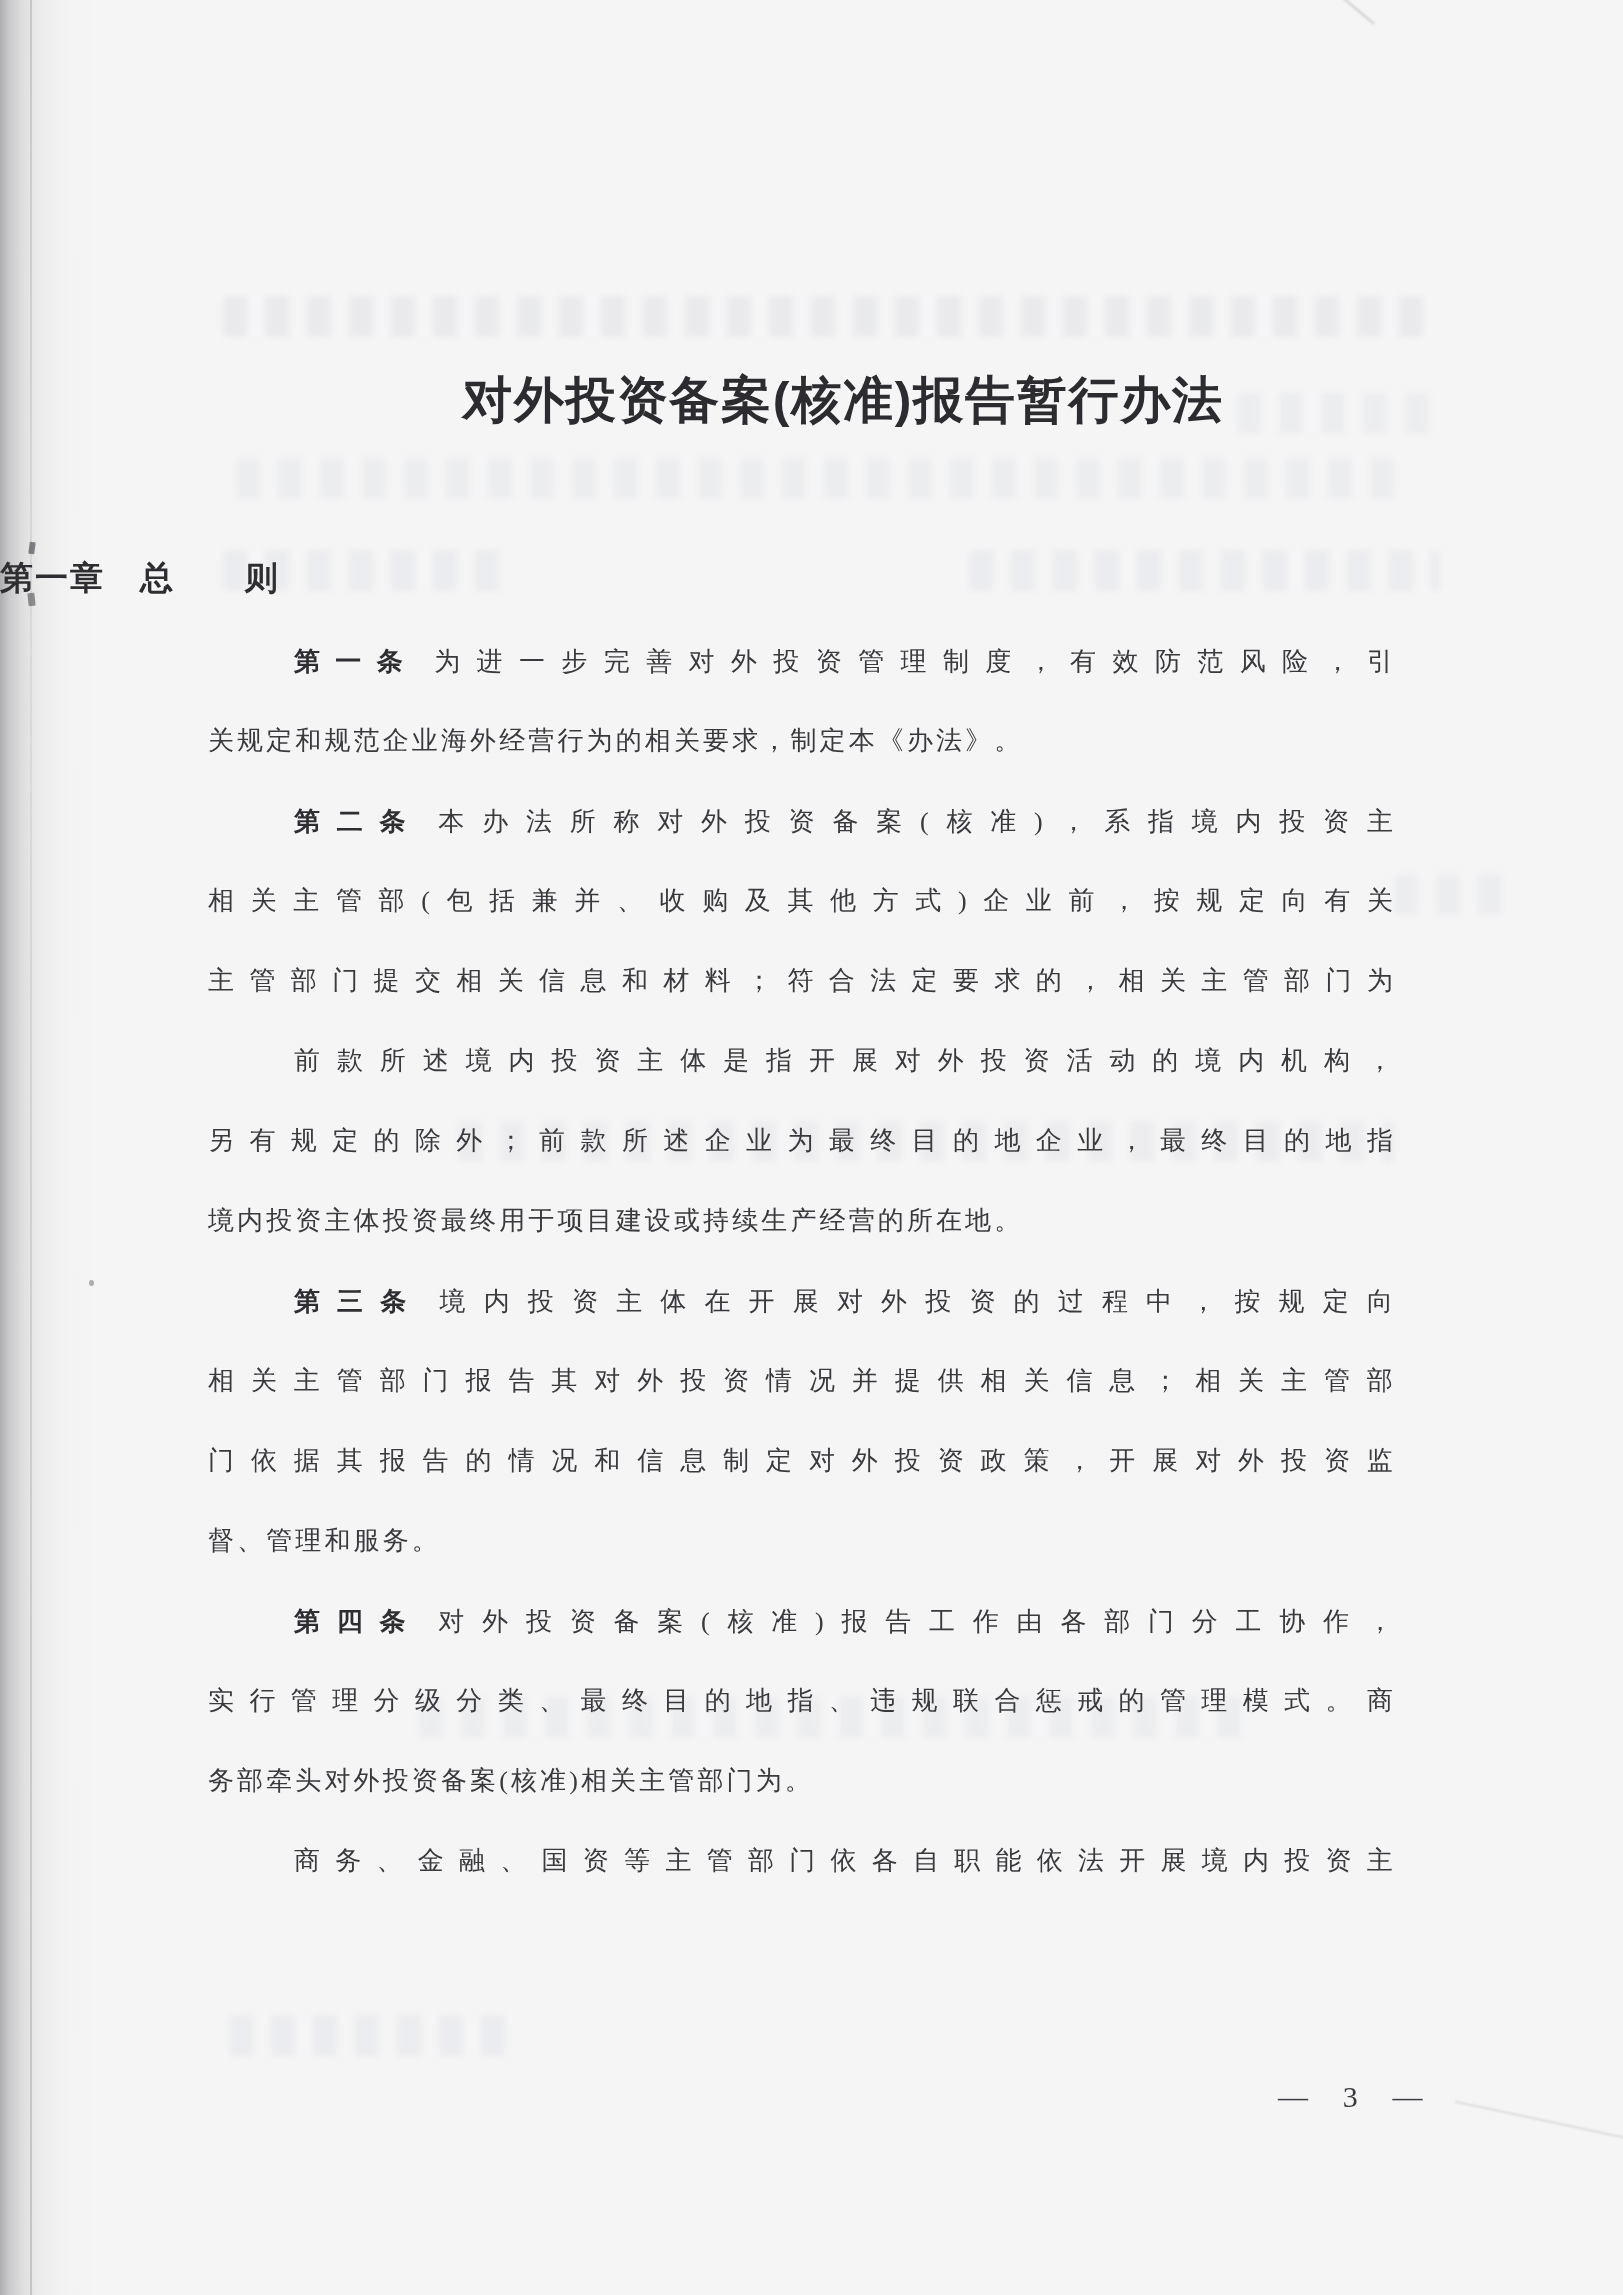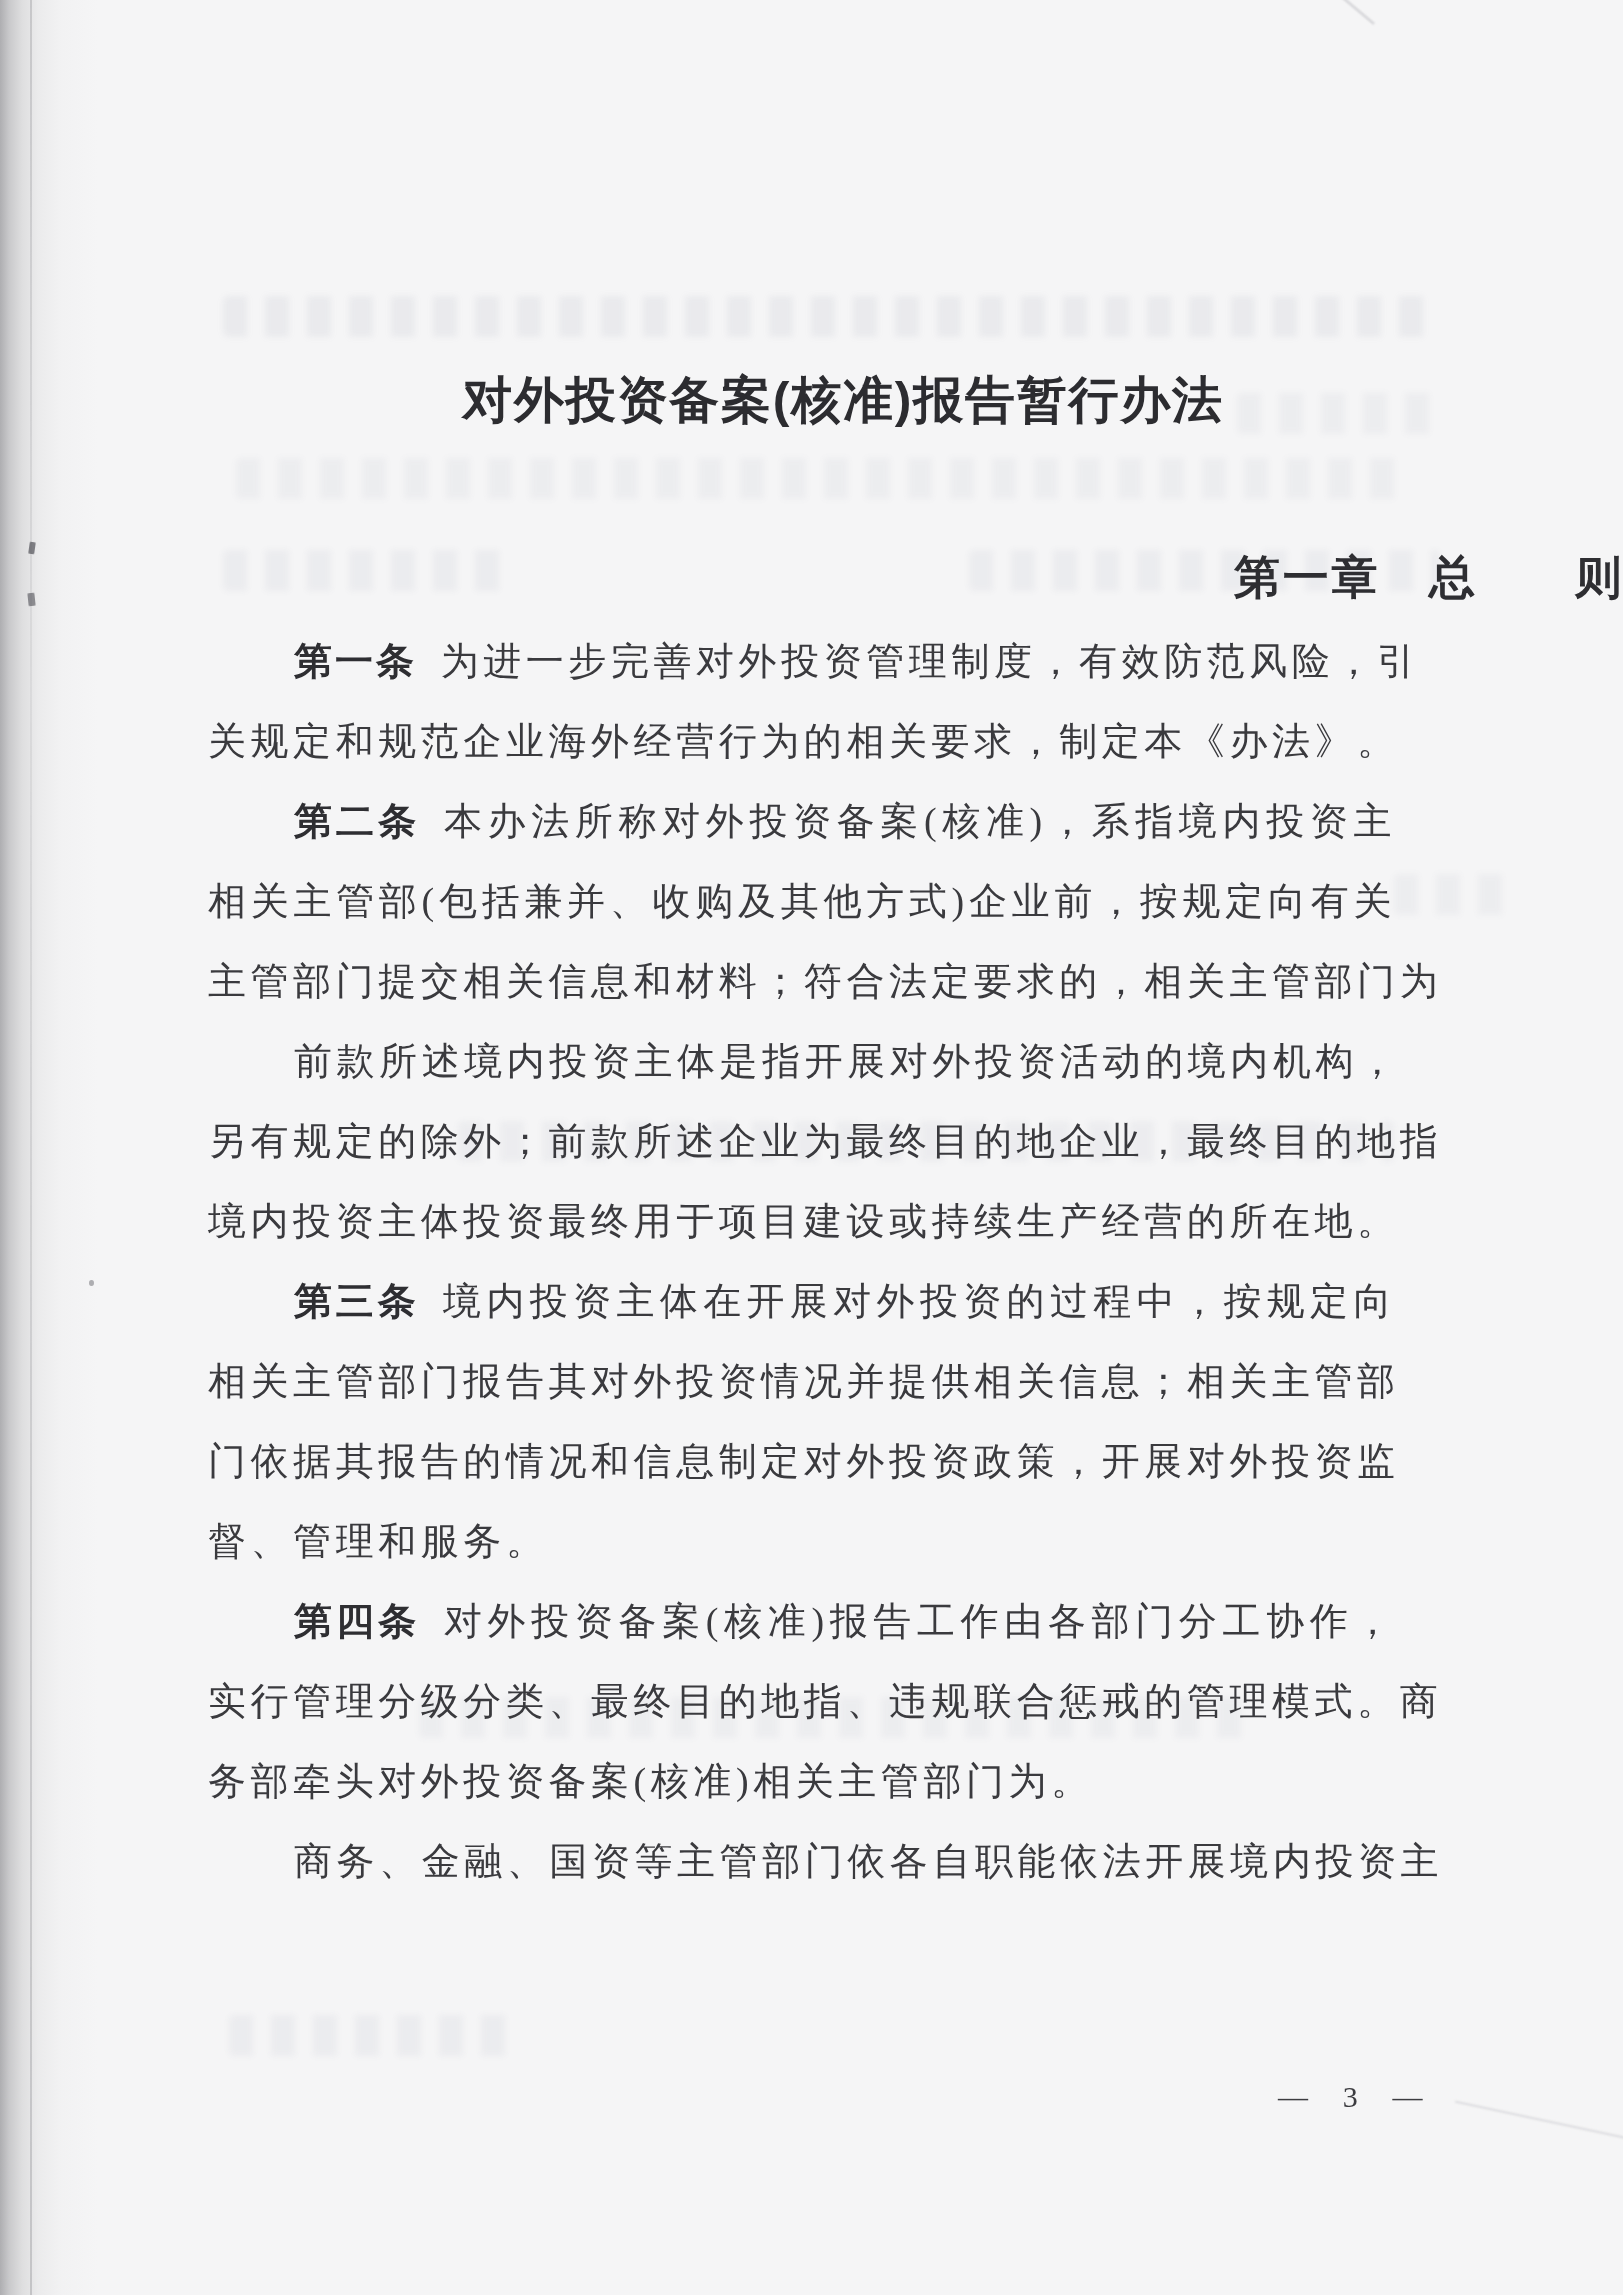--- a/index.html
+++ b/index.html
@@ -48,29 +48,29 @@
   .g9{left:1394px;top:874px;width:111px;opacity:.4;}
 
   .doc-title{
     position:absolute;left:0;right:0;top:364px;height:72px;line-height:72px;
     text-align:center;transform:translateX(31px);
     font-family:"Liberation Sans","DejaVu Sans",sans-serif;
     font-weight:700;font-size:50px;letter-spacing:.035em;color:#2c2c30;
   }
   .chapter{
     position:absolute;left:0;right:0;top:545px;height:65px;line-height:65px;
-    text-align:right;
+    text-align:left;
     font-family:"Liberation Sans","DejaVu Sans",sans-serif;
-    font-weight:700;font-size:46px;letter-spacing:.06em;color:#2e2e32;padding-left:19px;
+    font-weight:700;font-size:33px;letter-spacing:.06em;color:#2e2e32;
   }
   .body-text{
     position:absolute;left:208px;top:621px;width:1188px;
   }
   .line{
-    height:80px;line-height:80px;font-size:38px;letter-spacing:.12em;
+    height:80px;line-height:80px;font-size:26px;letter-spacing:.12em;
     white-space:nowrap;color:#3a3a3e;
     text-align:justify;text-justify:inter-character;
   }
   .line.full{text-align-last:justify;}
   .line.end{text-align-last:left;}
   .line.indent{padding-left:86px;}
   .lead{
     font-family:"Liberation Sans","DejaVu Sans",sans-serif;
     font-weight:700;color:#2e2e32;margin-right:.62em;letter-spacing:.08em;
   }

